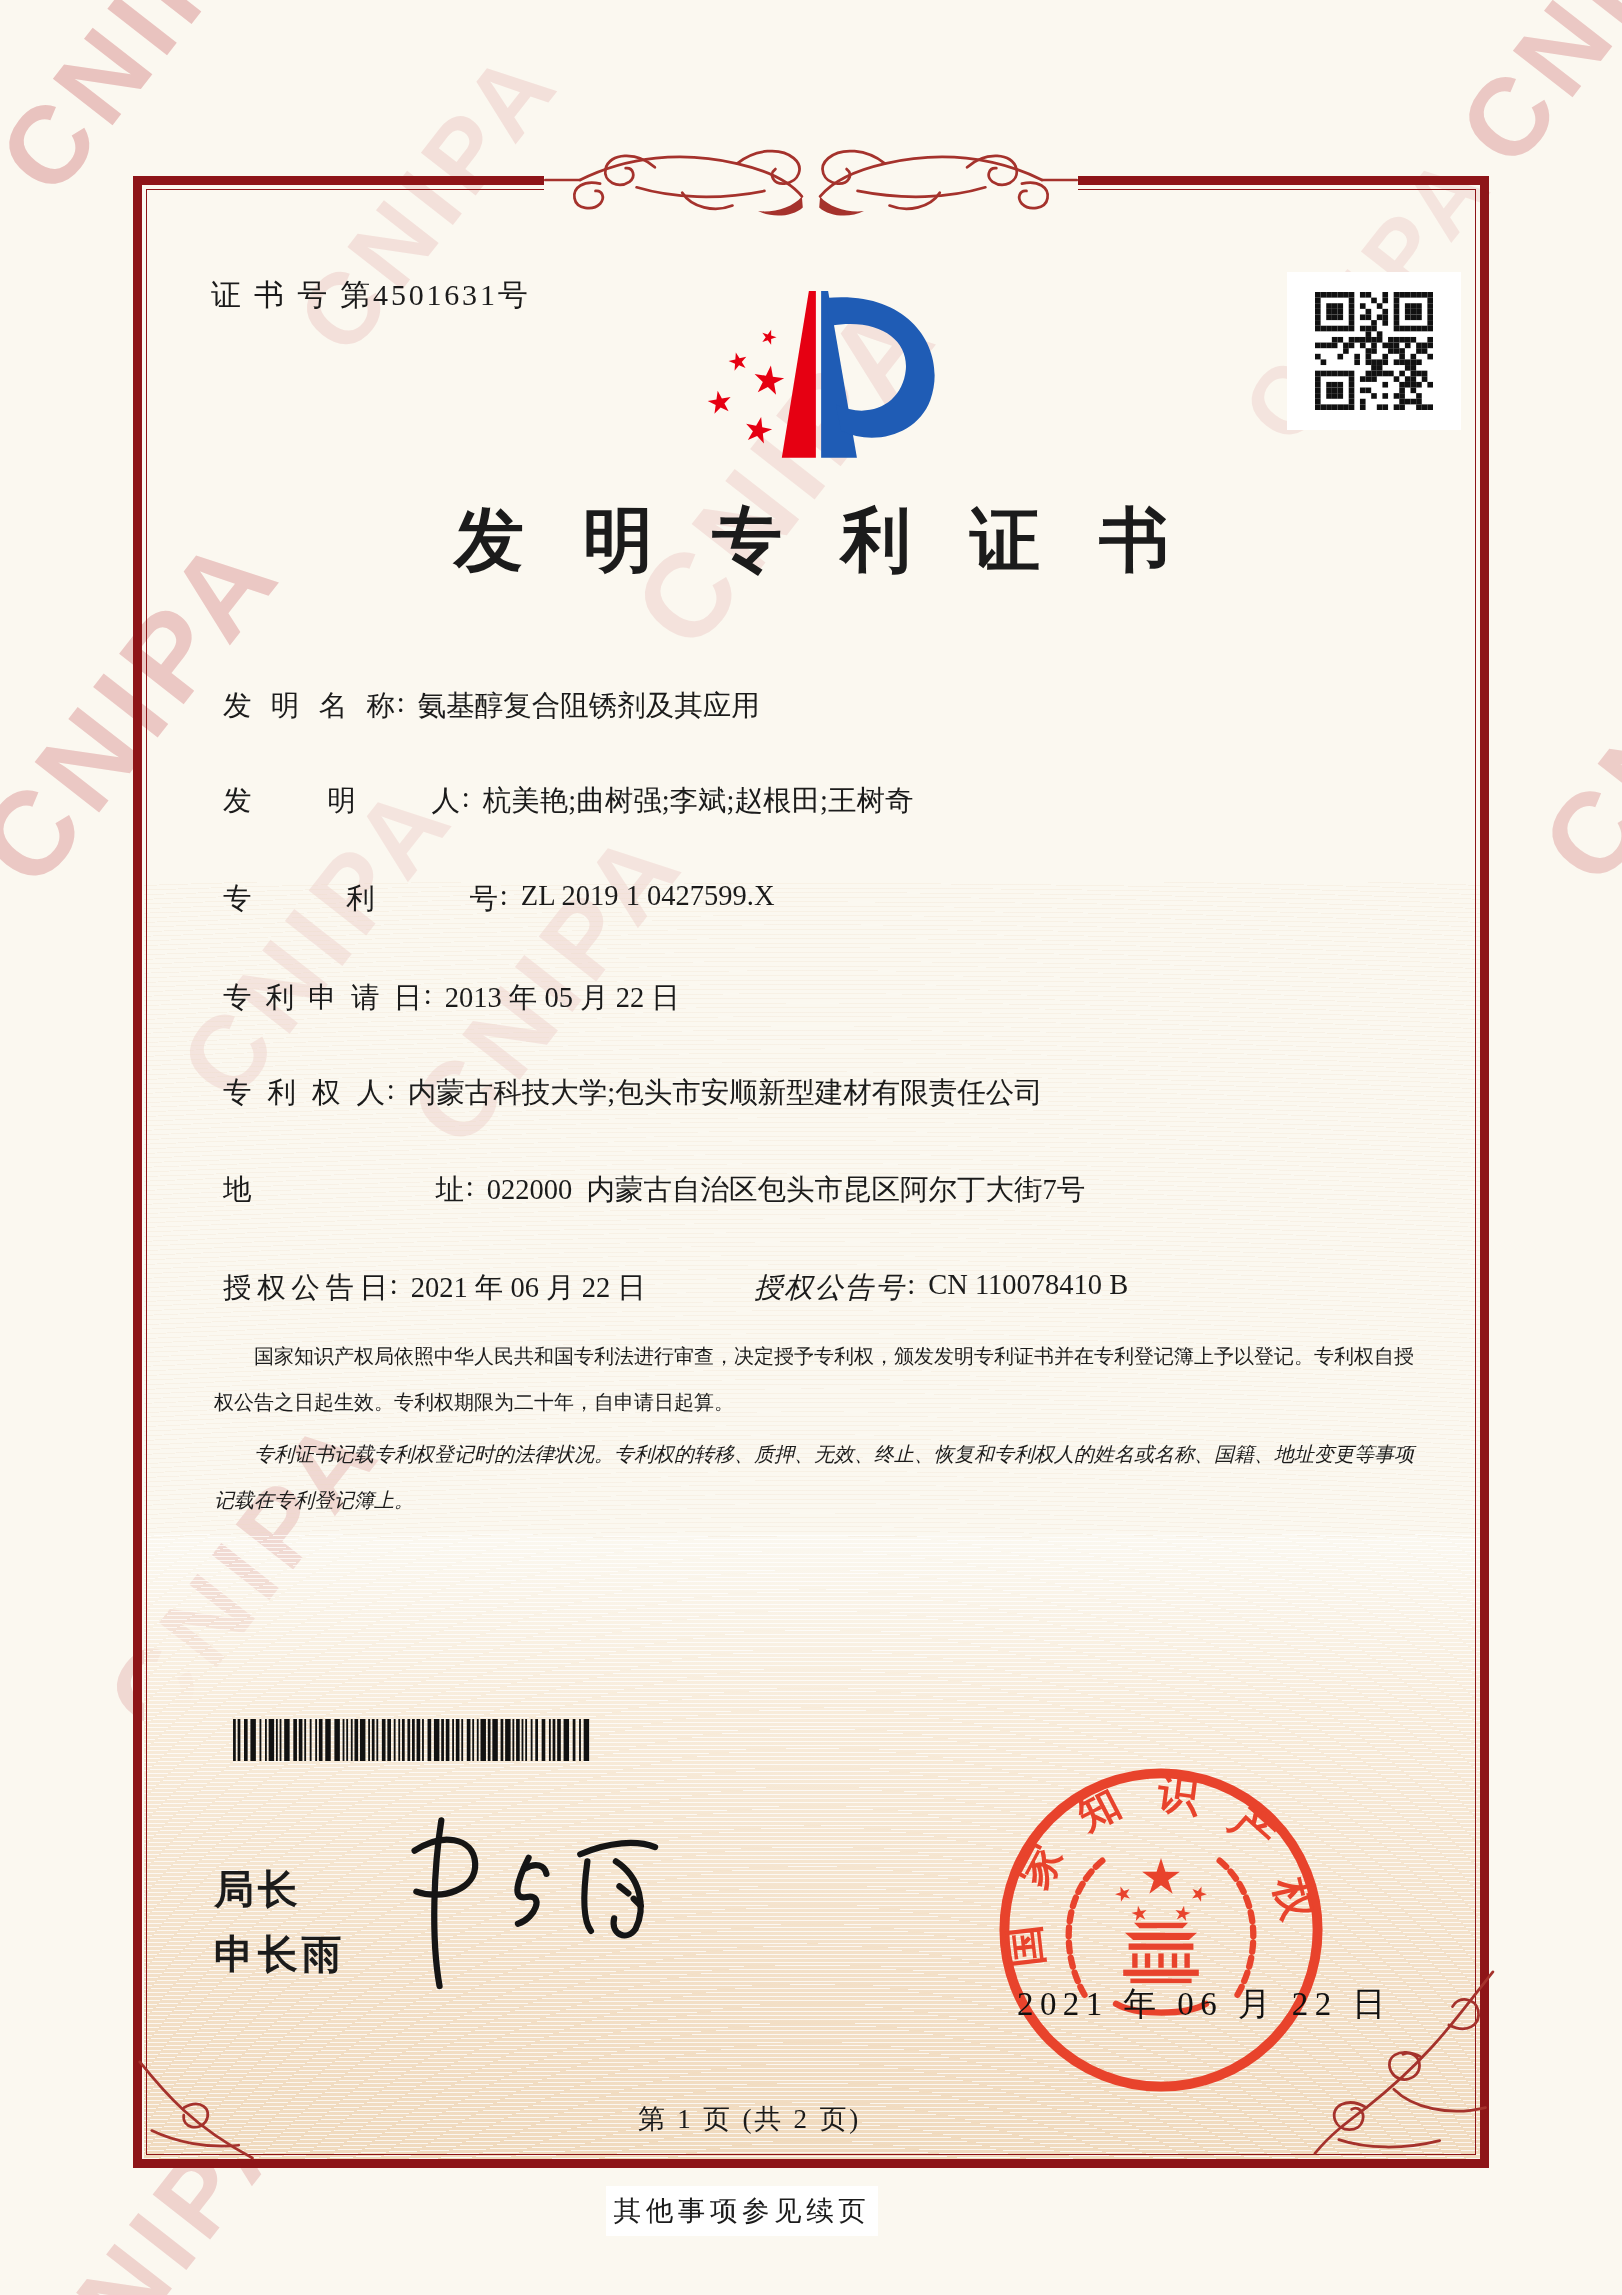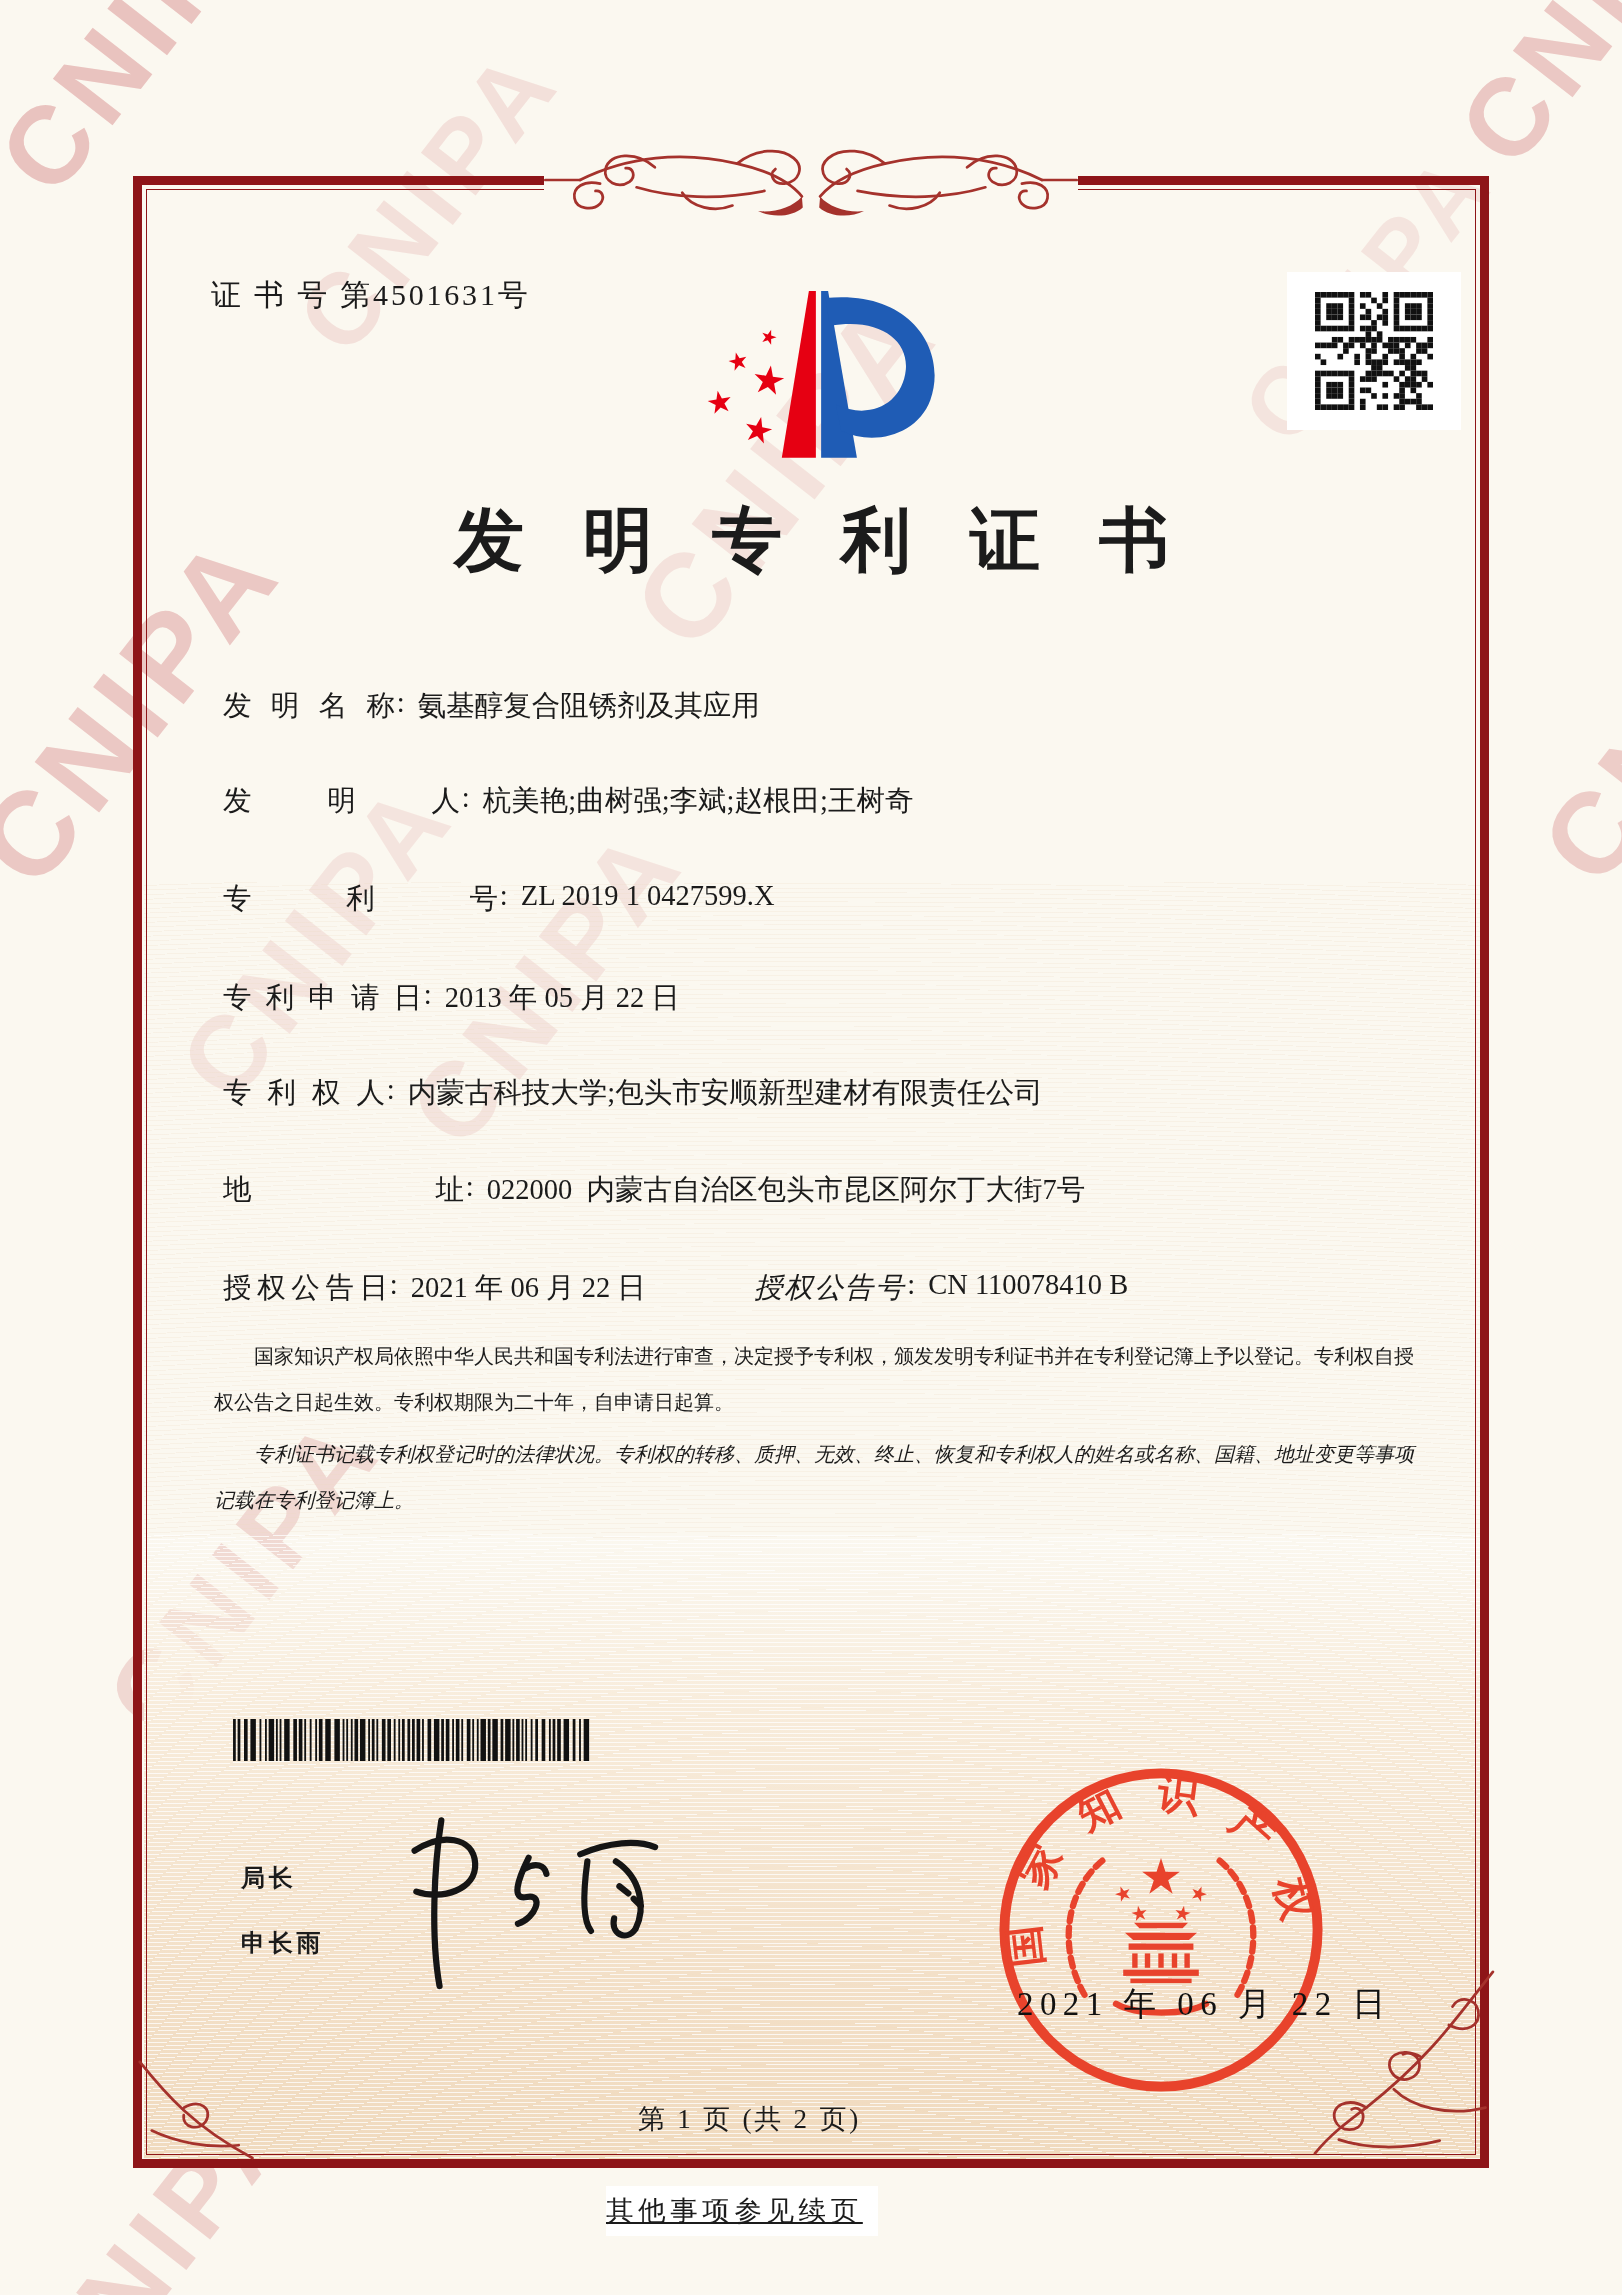--- a/index.html
+++ b/index.html
@@ -30,28 +30,28 @@
   .flabel{display:inline-block;text-align:justify;text-align-last:justify;vertical-align:top;}
   .fcolon{display:inline-block;margin-left:1.8px;vertical-align:top;}
   .fvalue{display:inline-block;margin-left:13px;vertical-align:top;white-space:pre-wrap;}
   .flabel2{display:inline-block;vertical-align:top;letter-spacing:1.8px;}
   
   .body-text{position:absolute;left:214px;top:1333px;width:1200px;font-size:20px;
              line-height:46px;text-align:justify;}
   .body-text p{margin:0;text-indent:2em;}
   .body-text p + p{margin-top:5.5px;font-style:italic;}
   
-  .director{position:absolute;left:241px;font-size:24px;font-weight:600;
+  .director{position:absolute;left:214px;font-size:40px;font-weight:600;
             font-family:"Liberation Sans","DejaVu Sans",sans-serif;letter-spacing:3.7px;}
   
   .seal-date{position:absolute;left:1017px;top:1982px;width:441px;font-size:33px;
              letter-spacing:6.4px;color:#111;z-index:6;}
   .page-num{position:absolute;left:566px;top:2101px;width:367px;text-align:center;font-size:27px;letter-spacing:2.8px;}
   .note-box{position:absolute;left:606px;top:2186px;width:272px;height:50px;background:#ffffff;
-            line-height:50px;font-size:27.5px;letter-spacing:4.6px;z-index:3;text-decoration:underline;}
+            text-align:center;line-height:50px;font-size:27.5px;letter-spacing:4.6px;z-index:3;}
   .qr-bg{position:absolute;left:1287px;top:272px;width:174px;height:158px;background:#fff;}
   svg{display:block;}
 </style>
 </head>
 <body>
 
 <svg width="0" height="0" style="position:absolute" aria-hidden="true">
   <defs>
     <polygon id="star5" points="0,-1 0.2245,-0.309 0.9511,-0.309 0.3633,0.118 0.5878,0.809 0,0.382 -0.5878,0.809 -0.3633,0.118 -0.9511,-0.309 -0.2245,-0.309"></polygon>
   </defs>

